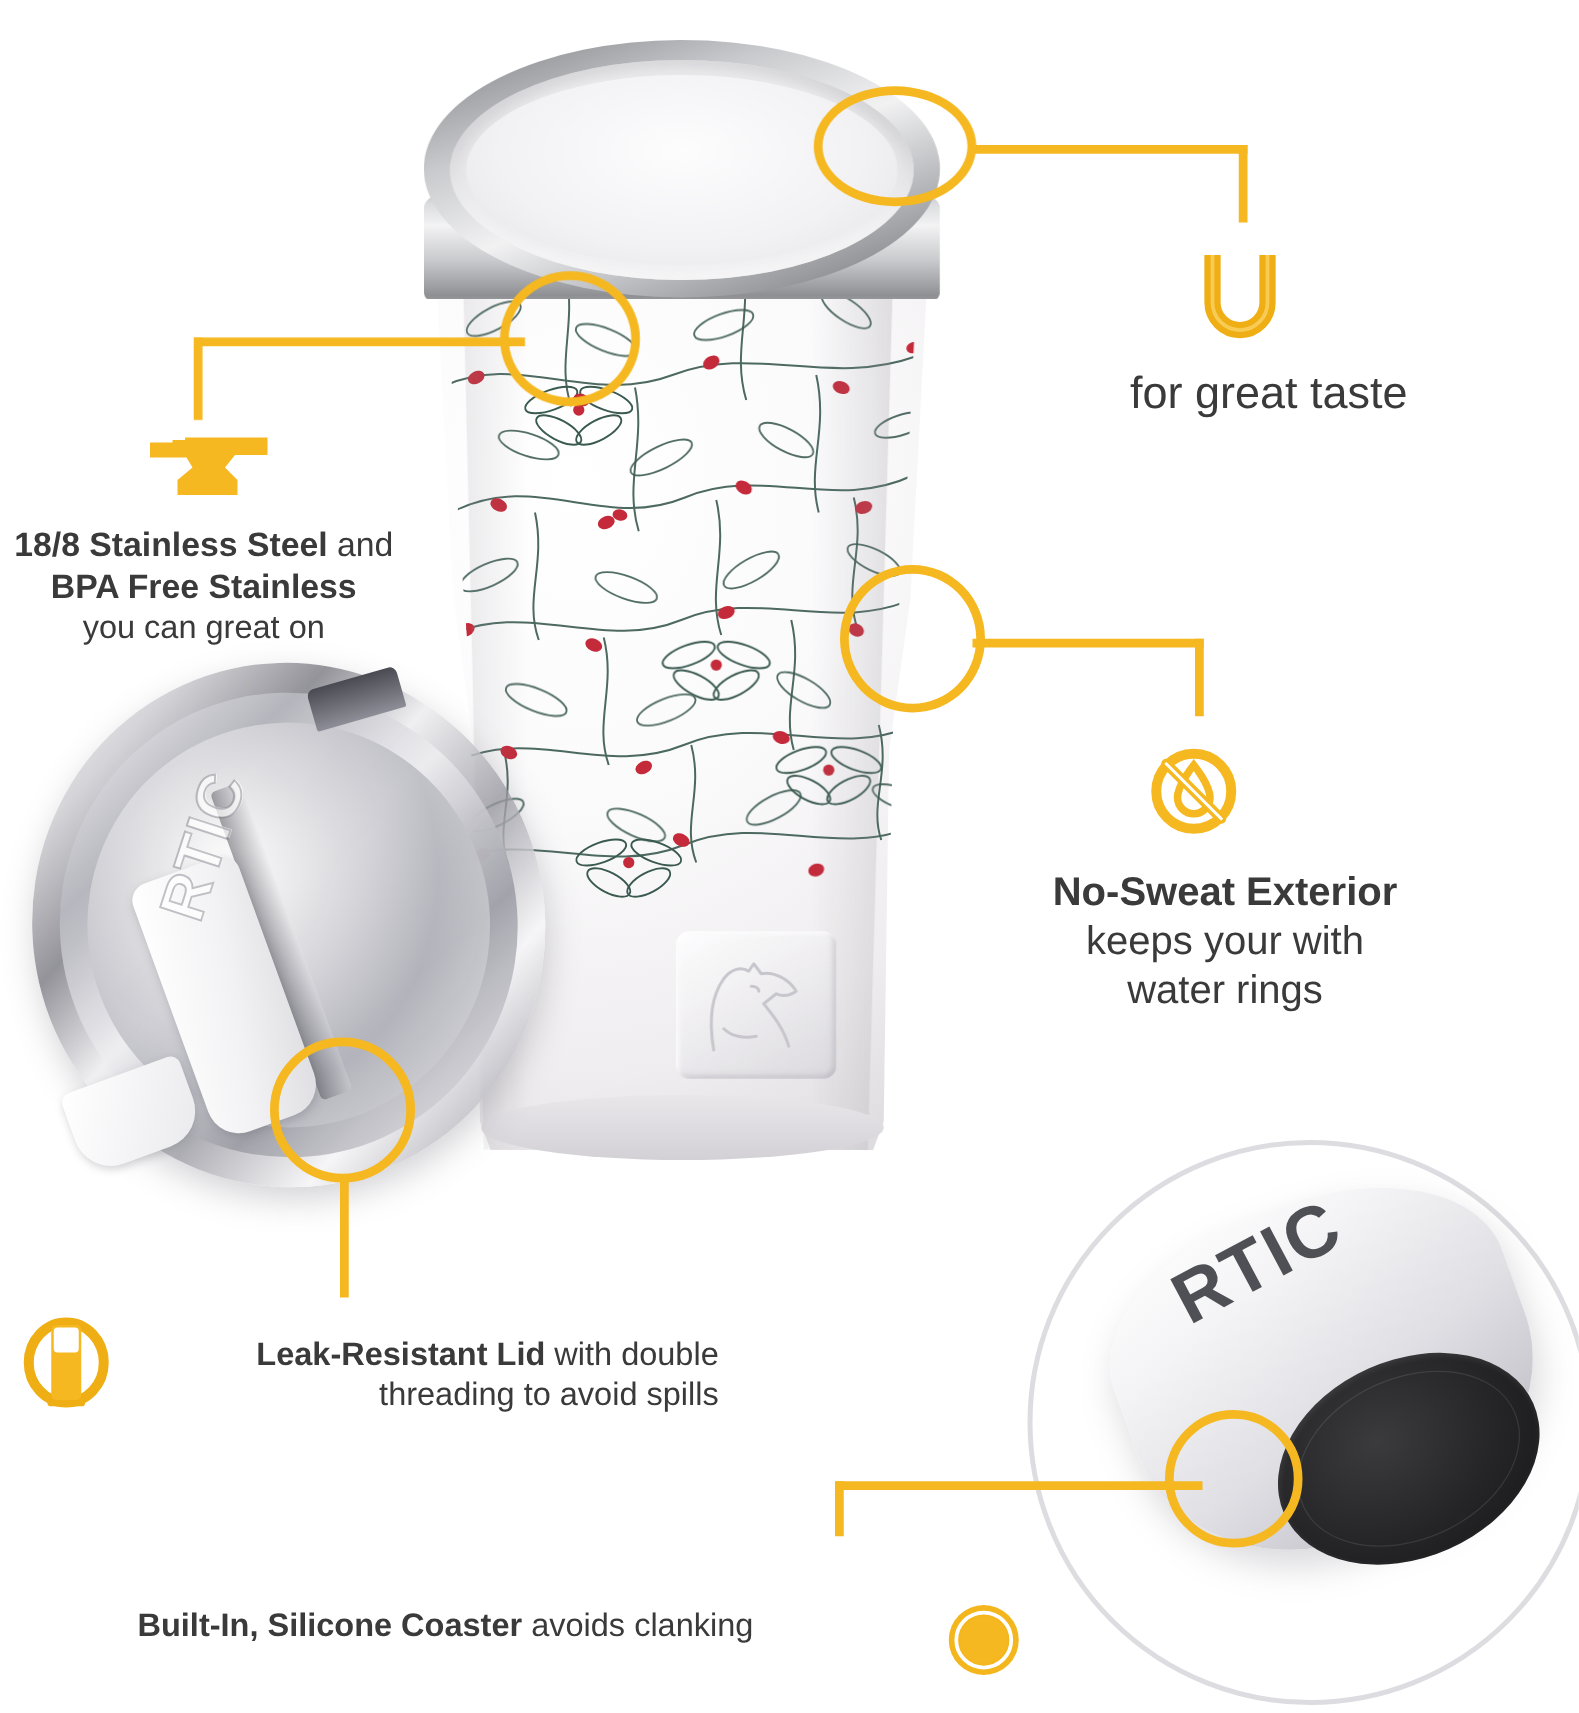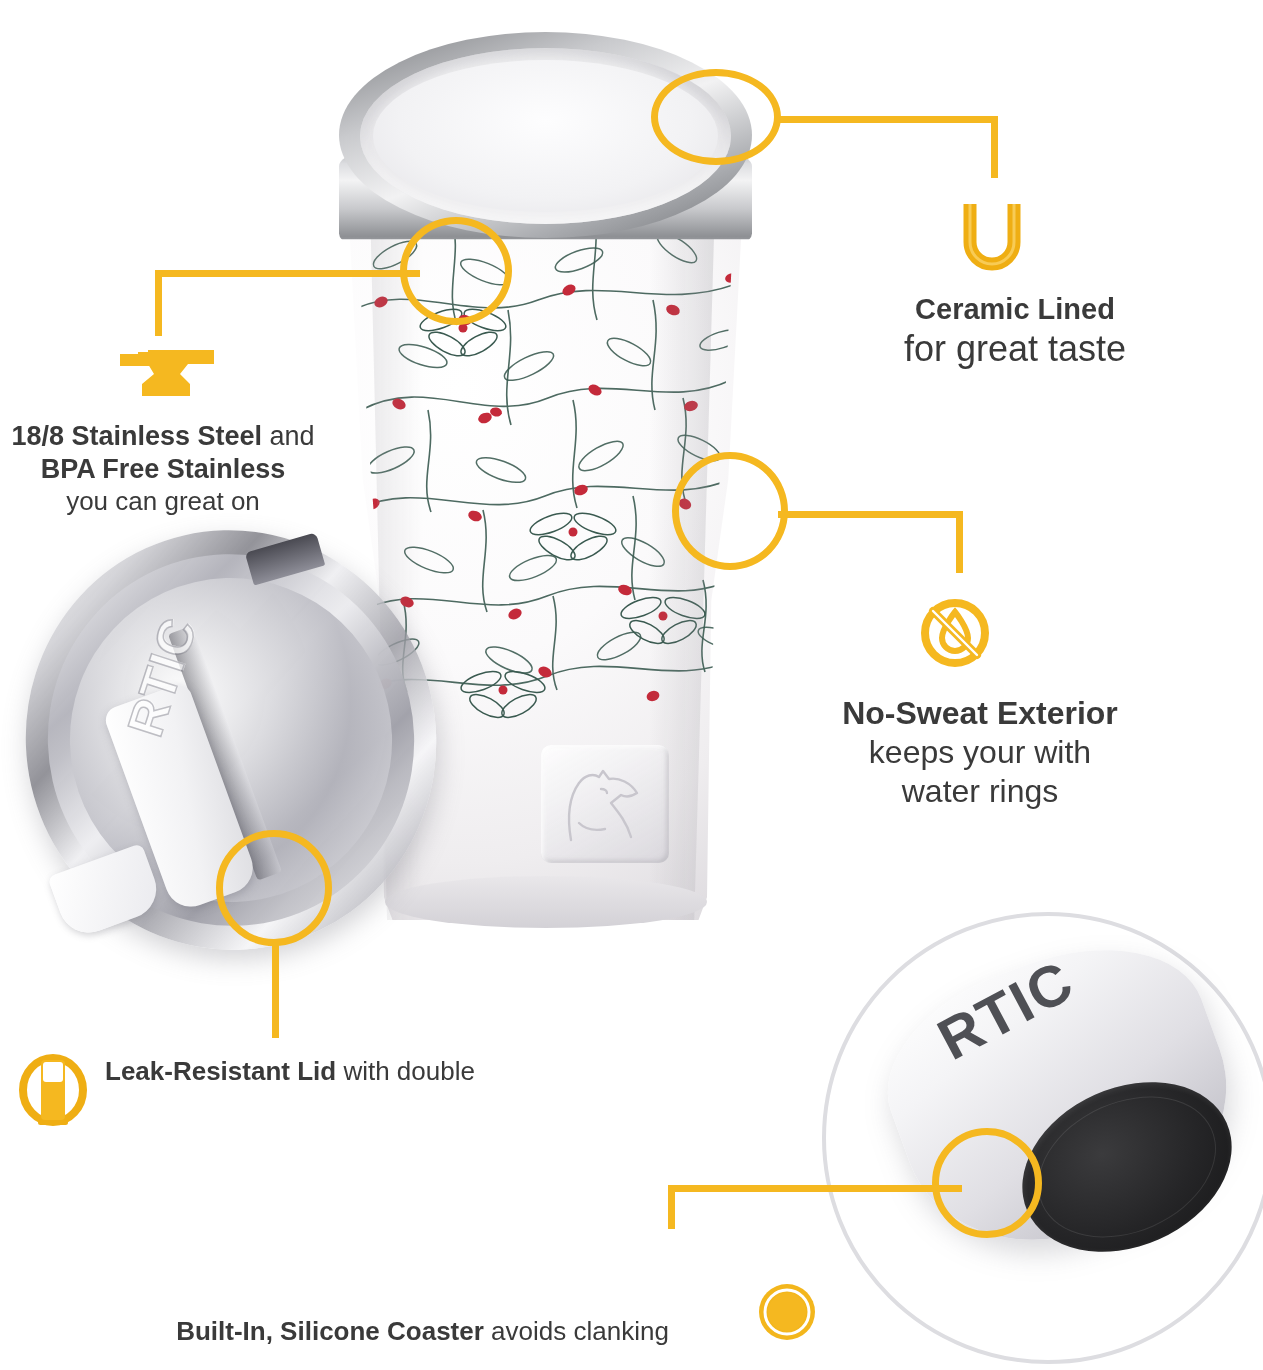--- a/index.html
+++ b/index.html
@@ -10,22 +10,22 @@
     font-family:"Liberation Sans", sans-serif;
     color:#3a3a3a;
     overflow:hidden;
   }
   .stage { position:absolute; inset:0; }
 
   
   .callout-text { position:absolute; line-height:1.22; }
   .callout-text .hd { font-weight:bold; }
   .ct-center { text-align:center; }
-  .ct-left   { text-align:left; }
-  .ct-right  { text-align:center;margin-top:31px; }
+  .ct-left   { text-align:right;margin-top:12px; }
+  .ct-right  { text-align:left; }
 
   .t-ceramic   { left:790px; top:292px;  width:450px; font-size:28px; }
   .t-ceramic .l1 { font-size:29px; }
   .t-ceramic .l2 { font-size:36px;text-align:center; }
 
   .t-steel     { left:-12px; top:420px; width:350px; font-size:27px; }
   .t-steel .l3 { font-size:26px; }
 
   .t-nosweat   { left:800px; top:694px; width:360px; font-size:32px; }
 
@@ -403,37 +403,37 @@
 
   <div class="icon" style="left:755px; top:1280px; width:64px; height:64px;">
     <svg viewBox="0 0 64 64" width="64" height="64">
       <circle cx="32" cy="32" r="28" fill="#F3B61C"></circle>
       <circle cx="32" cy="32" r="22" fill="none" stroke="#ffffff" stroke-width="3"></circle>
       <circle cx="32" cy="32" r="19" fill="#F5B820"></circle>
     </svg>
   </div>
 
   <div class="callout-text ct-center t-ceramic">
-    <div class="l1"><span class="hd">Ceramic Lined</span></div>
     <div class="l2"><span>for great taste</span></div>
   </div>
 
   <div class="callout-text ct-center t-steel">
     <div><span class="hd">18/8 Stainless Steel</span><span> and</span></div>
     <div><span class="hd">BPA Free Stainless</span></div>
     <div class="l3"><span>you can great on</span></div>
   </div>
 
   <div class="callout-text ct-center t-nosweat">
     <div><span class="hd">No-Sweat Exterior</span></div>
     <div><span>keeps your with</span></div>
     <div><span>water rings</span></div>
   </div>
 
   <div class="callout-text ct-left t-lid">
     <div><span class="hd">Leak-Resistant Lid</span><span> with double</span></div>
+    <div><span>threading to avoid spills</span></div>
   </div>
 
   <div class="callout-text ct-right t-coaster">
     <div><span class="hd">Built-In, Silicone Coaster</span><span> avoids clanking</span></div>
   </div>
 
 </div>
 
 </body></html>

